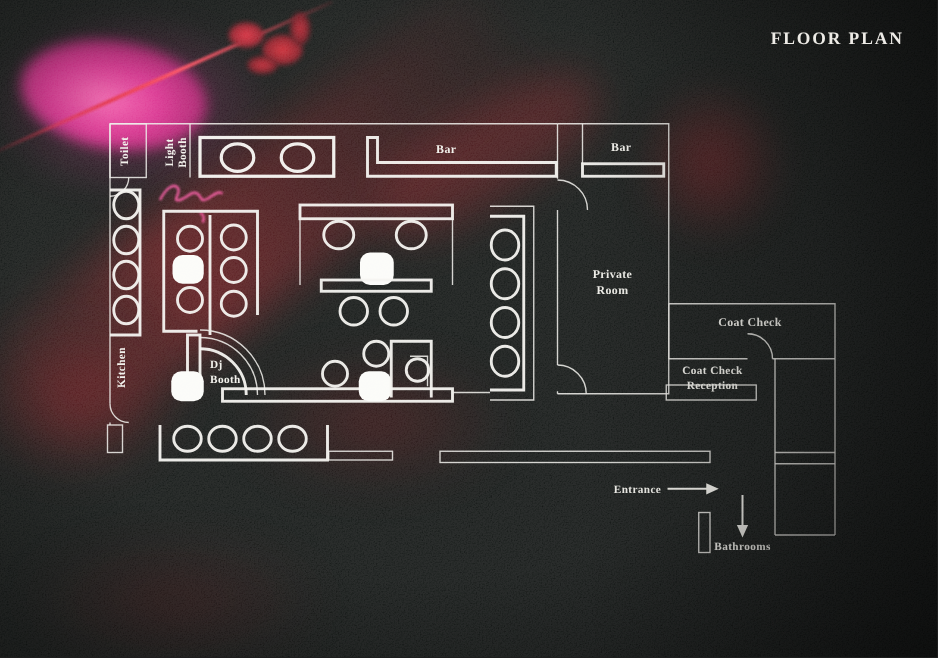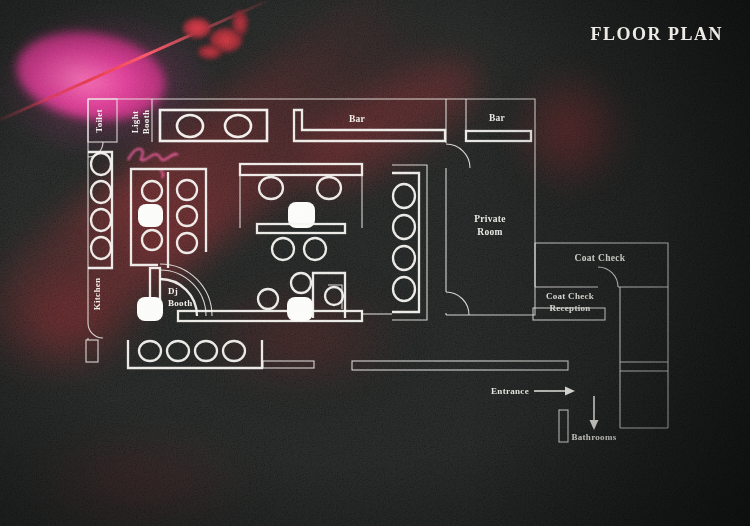--- a/index.html
+++ b/index.html
@@ -56,21 +56,21 @@
   .w2 {stroke:#f4f3ef;stroke-width:2.3;fill:none;opacity:.95;}   
   .w3 {stroke:#f6f5f1;stroke-width:2.6;fill:none;opacity:.97;}   
   .tbl{fill:#fbfbf8;stroke:none;}
   .lab{fill:#f0efe9;font-weight:bold;font-size:9px;letter-spacing:.3px;}
   .lab2{fill:#f0efe9;font-weight:bold;font-size:9.5px;letter-spacing:.3px;}
   .arrow{stroke:#f0efe9;stroke-width:1.6;fill:none;}
   .ahead{fill:#f0efe9;stroke:none;}
   .neon{stroke:#ff4fa2;fill:none;stroke-width:2;filter:blur(1px);opacity:.9;}
   .title{
     position:absolute;top:24px;right:27px;color:#edebe6;
-    font-size:18px;font-weight:bold;letter-spacing:1.5px;
+    font-size:14px;font-weight:bold;letter-spacing:1.5px;
     font-family:"Liberation Serif","DejaVu Serif",serif;
   }
 </style>
 </head>
 <body>
 
 <div class="stage">
 
   <div class="decor pink-disc-glow"></div>
   <div class="decor pink-disc"></div>

